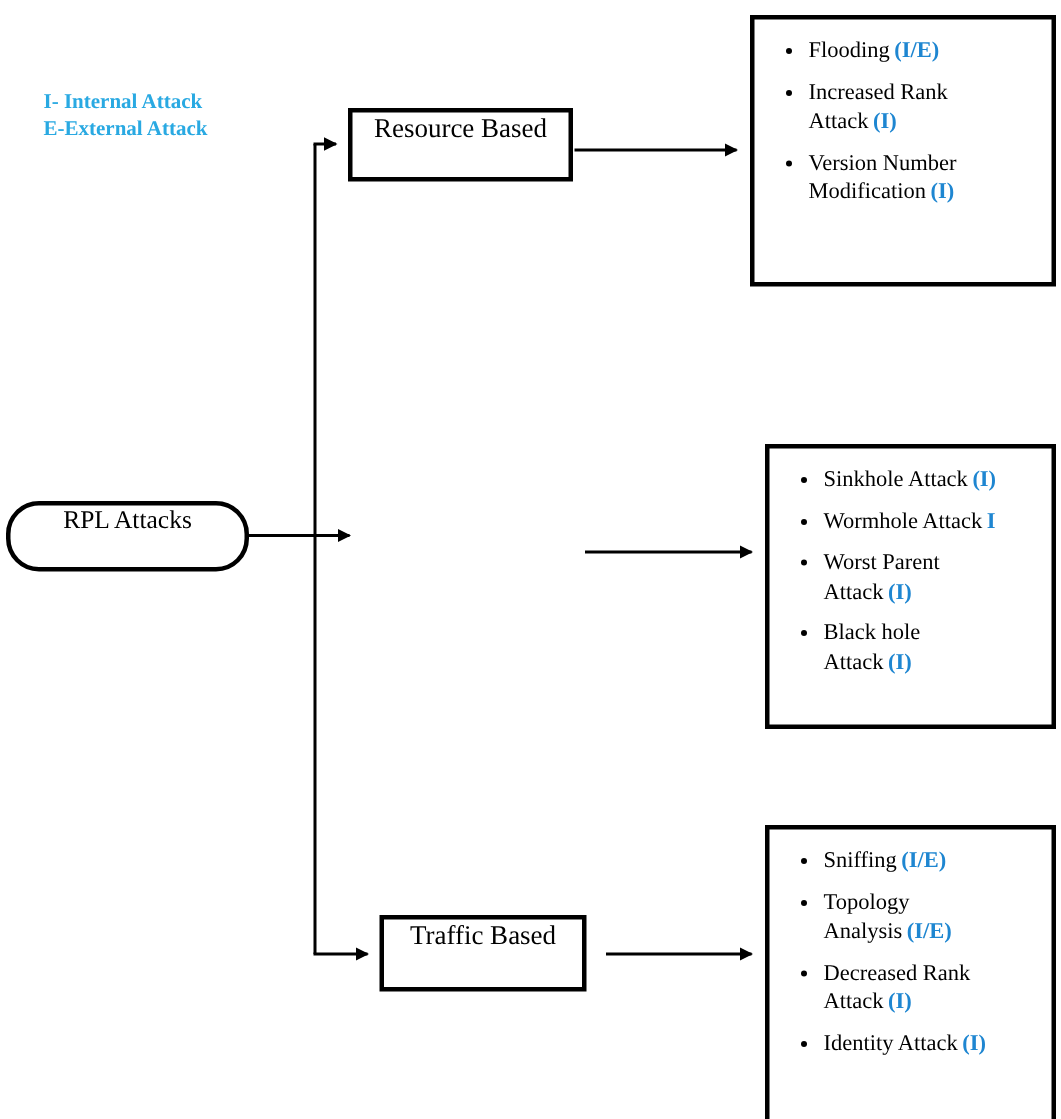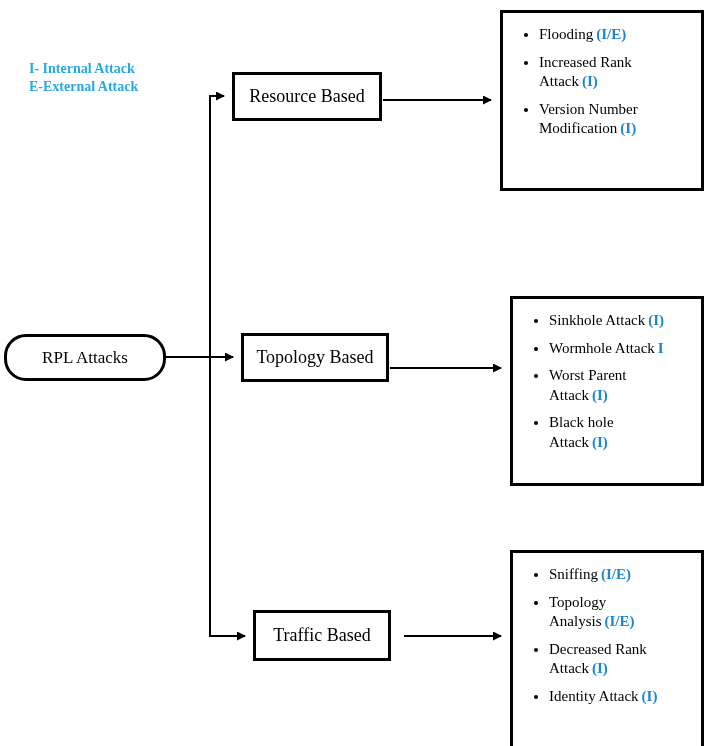--- a/index.html
+++ b/index.html
@@ -19,21 +19,20 @@
   }
   .node {
     position: absolute;
     box-sizing: border-box;
     border: 3px solid #000000;
     background: #ffffff;
     z-index: 1;
   }
   .label-box {
     display: flex;
-    align-items: center;
     justify-content: center;
     font-size: 18px;
     color: #000000;
     text-align: center;
   }
   .root-box { font-size: 17px; border-radius: 22px; }
   .list-box {
     padding: 12px 10px 8px 6px;
   }
   .list-box ul {
@@ -100,23 +99,20 @@
   </div>
 
   <div class="node label-box root-box" style="left:4px; top:334px; width:162px; height:47px;">
     <span>RPL Attacks</span>
   </div>
 
   <div class="node label-box" style="left:232px; top:72px; width:150px; height:49px;">
     <span>Resource Based</span>
   </div>
 
-  <div class="node label-box" style="left:241px; top:333px; width:148px; height:49px;">
-    <span>Topology Based</span>
-  </div>
 
   <div class="node label-box" style="left:253px; top:610px; width:138px; height:51px;">
     <span>Traffic Based</span>
   </div>
 
   <div class="node list-box" style="left:510px; top:296px; width:194px; height:190px;">
     <ul>
       <li>
         <span>Sinkhole Attack</span><span class="mk">(I)</span>
       </li>

